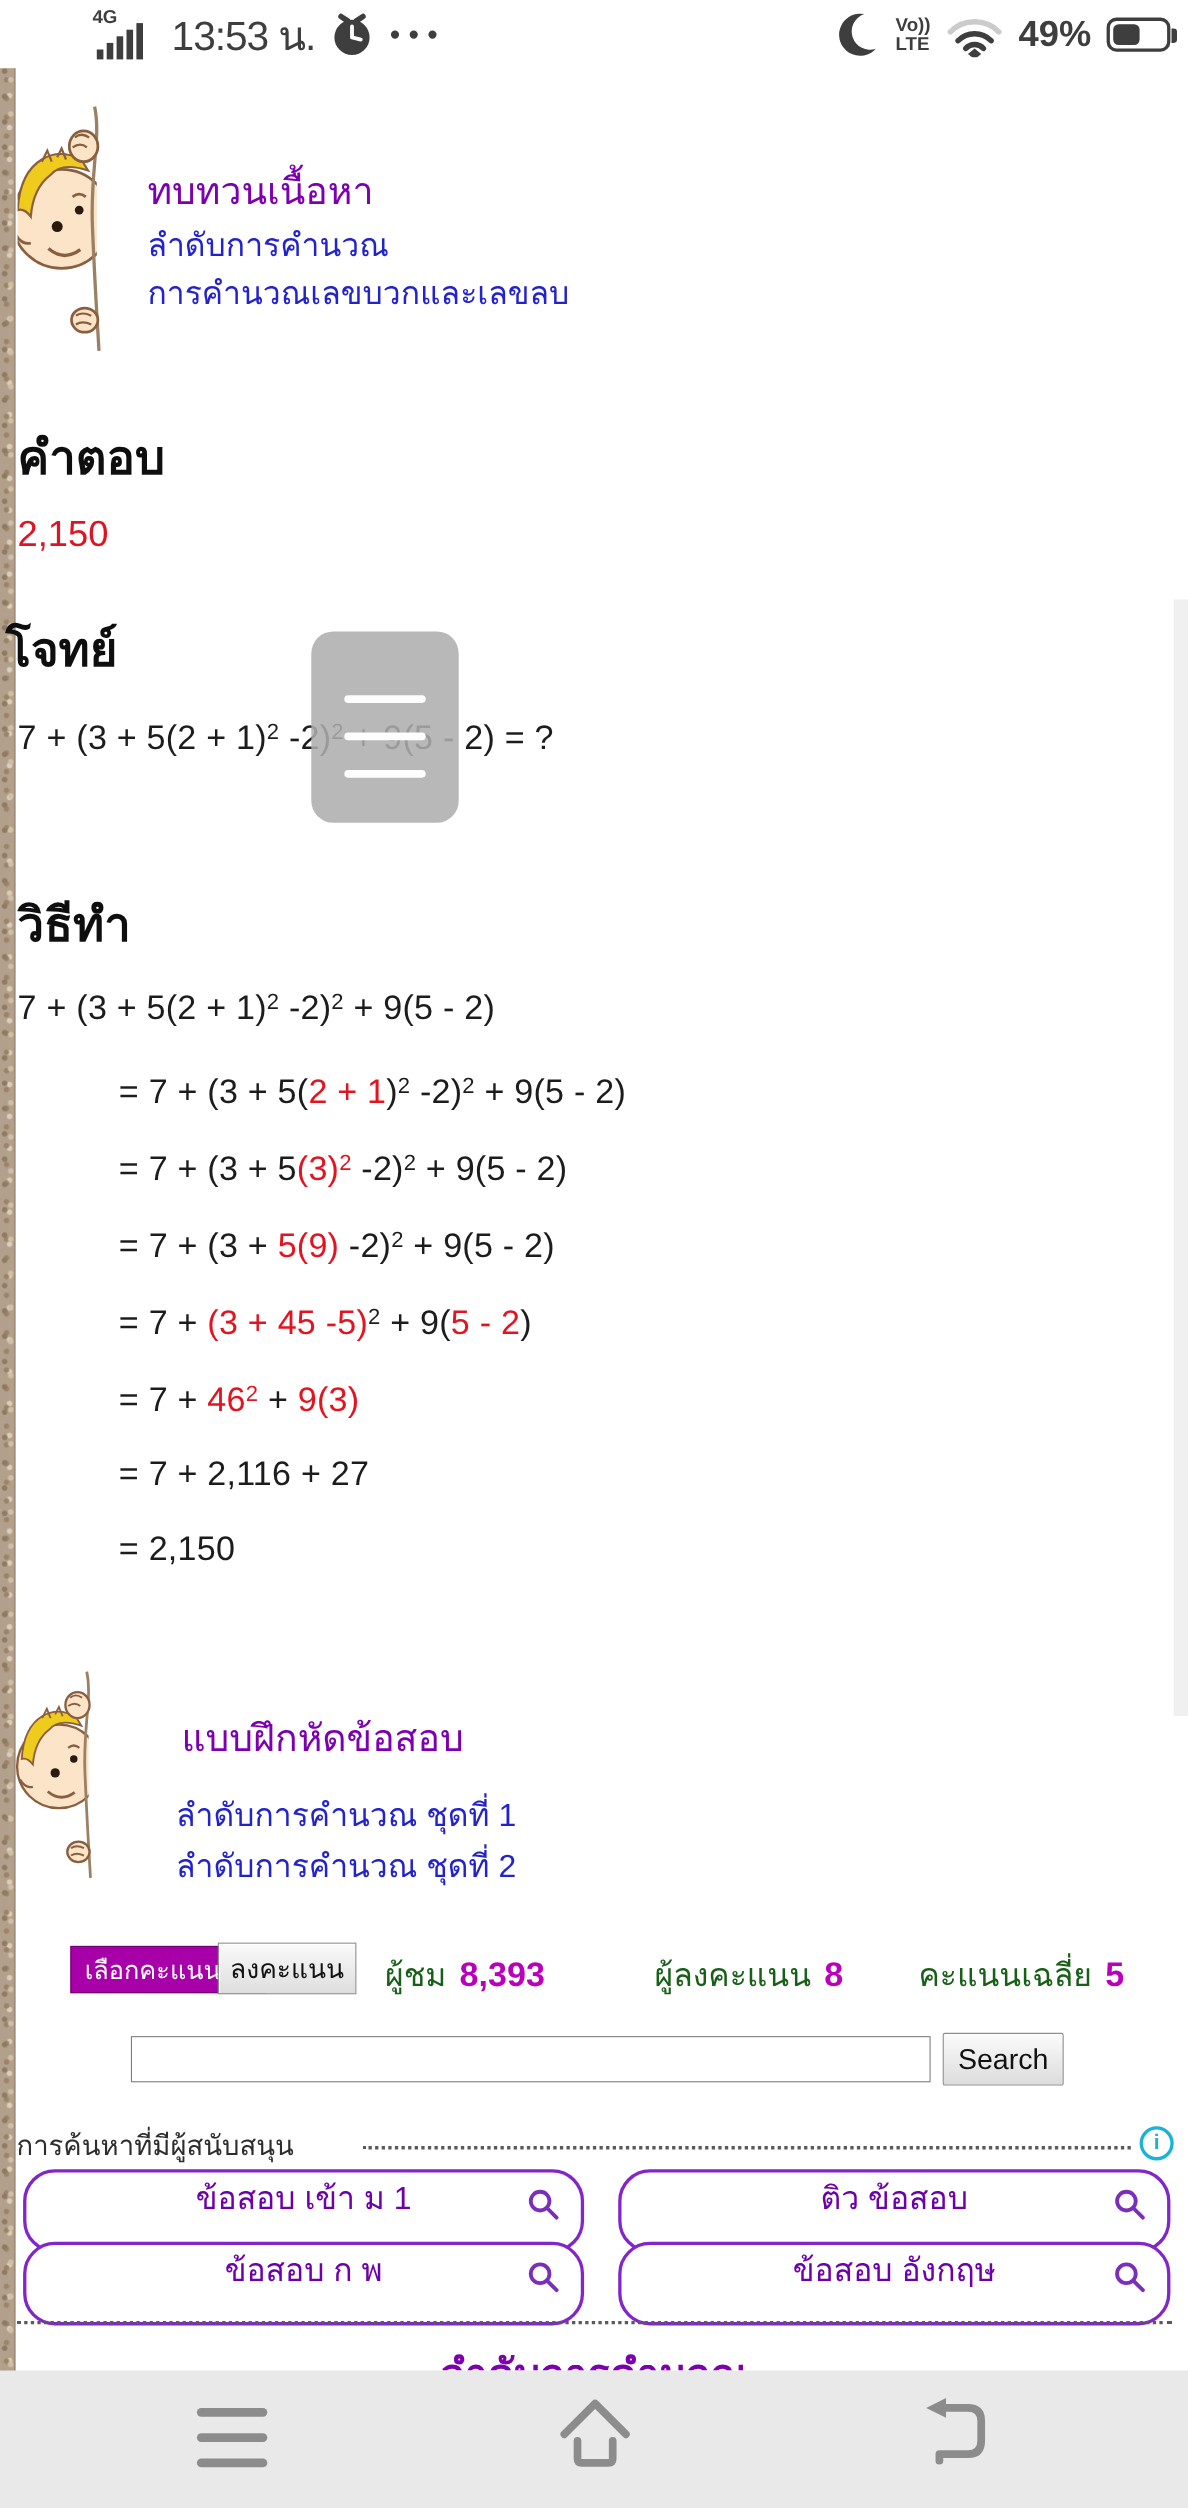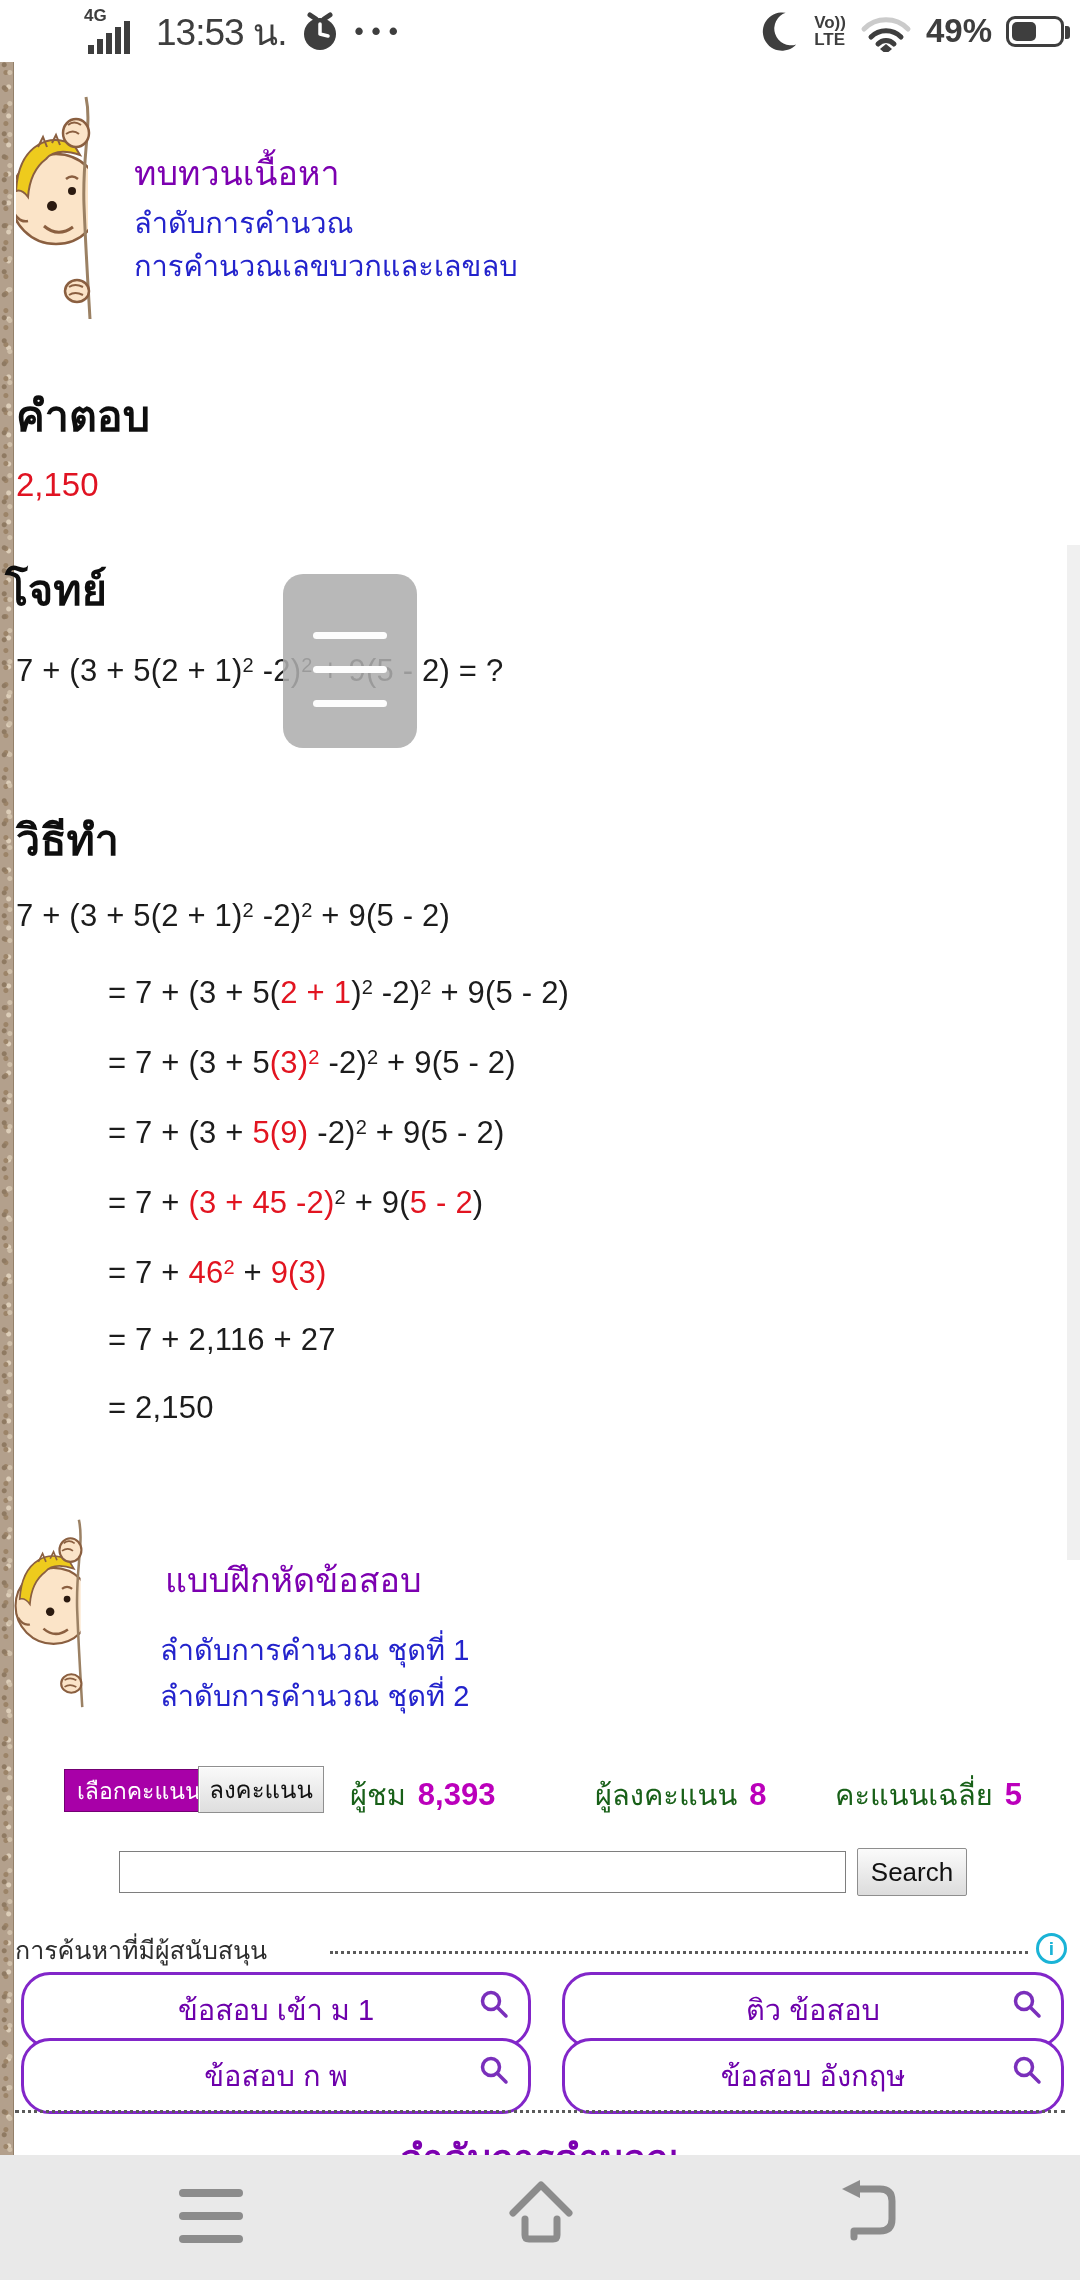--- a/index.html
+++ b/index.html
@@ -68,21 +68,21 @@
     background:linear-gradient(#fbfbfb,#dcdcdc);border:1px solid #8e8e8e;border-radius:2px;
     font-size:26px;color:#111;display:flex;align-items:center;justify-content:center;cursor:pointer;
     font-family:"Liberation Sans","DejaVu Sans",sans-serif;}
 
   
   .sponsored-label{position:absolute;left:15px;top:1930px;font-size:25px;color:#2d2d2d;white-space:nowrap;text-align:right;}
   .dotted{position:absolute;border-top:3px dotted #5a5a5a;height:0;}
   .info-icon{position:absolute;left:1036px;top:1933px;width:31px;height:31px;border:3px solid #1ab3d6;border-radius:50%;
     color:#1ab3d6;font-size:19px;font-weight:700;display:flex;align-items:center;justify-content:center;cursor:pointer;}
   .pill{position:absolute;height:76px;border:3px solid #8226c9;border-radius:29px;background:#fff;
-    display:flex;align-items:center;justify-content:center;cursor:pointer;}
+    display:flex;align-items:flex-start;justify-content:center;cursor:pointer;}
   .pill .pill-label{font-size:29px;color:#6d00ab;white-space:nowrap;}
   .pill svg{position:absolute;right:18px;top:13px;}
 
   .clip-text{position:absolute;left:300px;top:2128px;width:480px;height:27px;overflow:hidden;
     text-align:center;font-size:37px;font-weight:700;color:#7c00b0;}
 
   
   .navbar{position:absolute;left:0;top:2155px;width:1080px;height:125px;background:#e9e9e9;}
   .nav-menu{position:absolute;left:179px;top:34px;width:64px;display:flex;flex-direction:column;gap:15px;cursor:pointer;}
   .nav-menu .bar{height:8px;border-radius:4px;background:#8c8c8c;}
@@ -173,21 +173,21 @@
     <div class="bar" style="top:58px"></div>
     <div class="bar" style="top:92px"></div>
     <div class="bar" style="top:126px"></div>
   </div>
 
   <div class="abs h-black" style="left:16px;top:806px">วิธีทำ</div>
   <div class="abs math" style="left:16px;top:898px"><span>7 + (3 + 5(2 + 1)</span><sup>2</sup><span> -2)</span><sup>2</sup><span> + 9(5 - 2)</span></div>
   <div class="abs math" style="left:108px;top:975px"><span>= 7 + (3 + 5(</span><span class="red">2 + 1</span><span>)</span><sup>2</sup><span> -2)</span><sup>2</sup><span> + 9(5 - 2)</span></div>
   <div class="abs math" style="left:108px;top:1045px"><span>= 7 + (3 + 5</span><span class="red">(3)</span><sup class="red">2</sup><span> -2)</span><sup>2</sup><span> + 9(5 - 2)</span></div>
   <div class="abs math" style="left:108px;top:1115px"><span>= 7 + (3 + </span><span class="red">5(9)</span><span> -2)</span><sup>2</sup><span> + 9(5 - 2)</span></div>
-  <div class="abs math" style="left:108px;top:1185px"><span>= 7 + </span><span class="red">(3 + 45 -2)</span><sup>2</sup><span> + 9(</span><span class="red">5 - 2</span><span>)</span></div>
+  <div class="abs math" style="left:108px;top:1185px"><span>= 7 + </span><span class="red">(3 + 45 -5)</span><sup>2</sup><span> + 9(</span><span class="red">5 - 2</span><span>)</span></div>
   <div class="abs math" style="left:108px;top:1255px"><span>= 7 + </span><span class="red">46</span><sup class="red">2</sup><span> + </span><span class="red">9(3)</span></div>
   <div class="abs math" style="left:108px;top:1322px"><span>= 7 + 2,116 + 27</span></div>
   <div class="abs math" style="left:108px;top:1390px"><span>= 2,150</span></div>
 
   <svg class="abs" style="left:12px;top:1518px" width="100" height="190">
       <use href="#mascot"></use>
     </svg>
   <div class="abs purple-title" style="left:165px;top:1553px">แบบฝึกหัดข้อสอบ</div>
   <div class="abs blue-link" style="left:160px;top:1627px">ลำดับการคำนวณ ชุดที่ 1</div>
   <div class="abs blue-link" style="left:160px;top:1673px">ลำดับการคำนวณ ชุดที่ 2</div>

